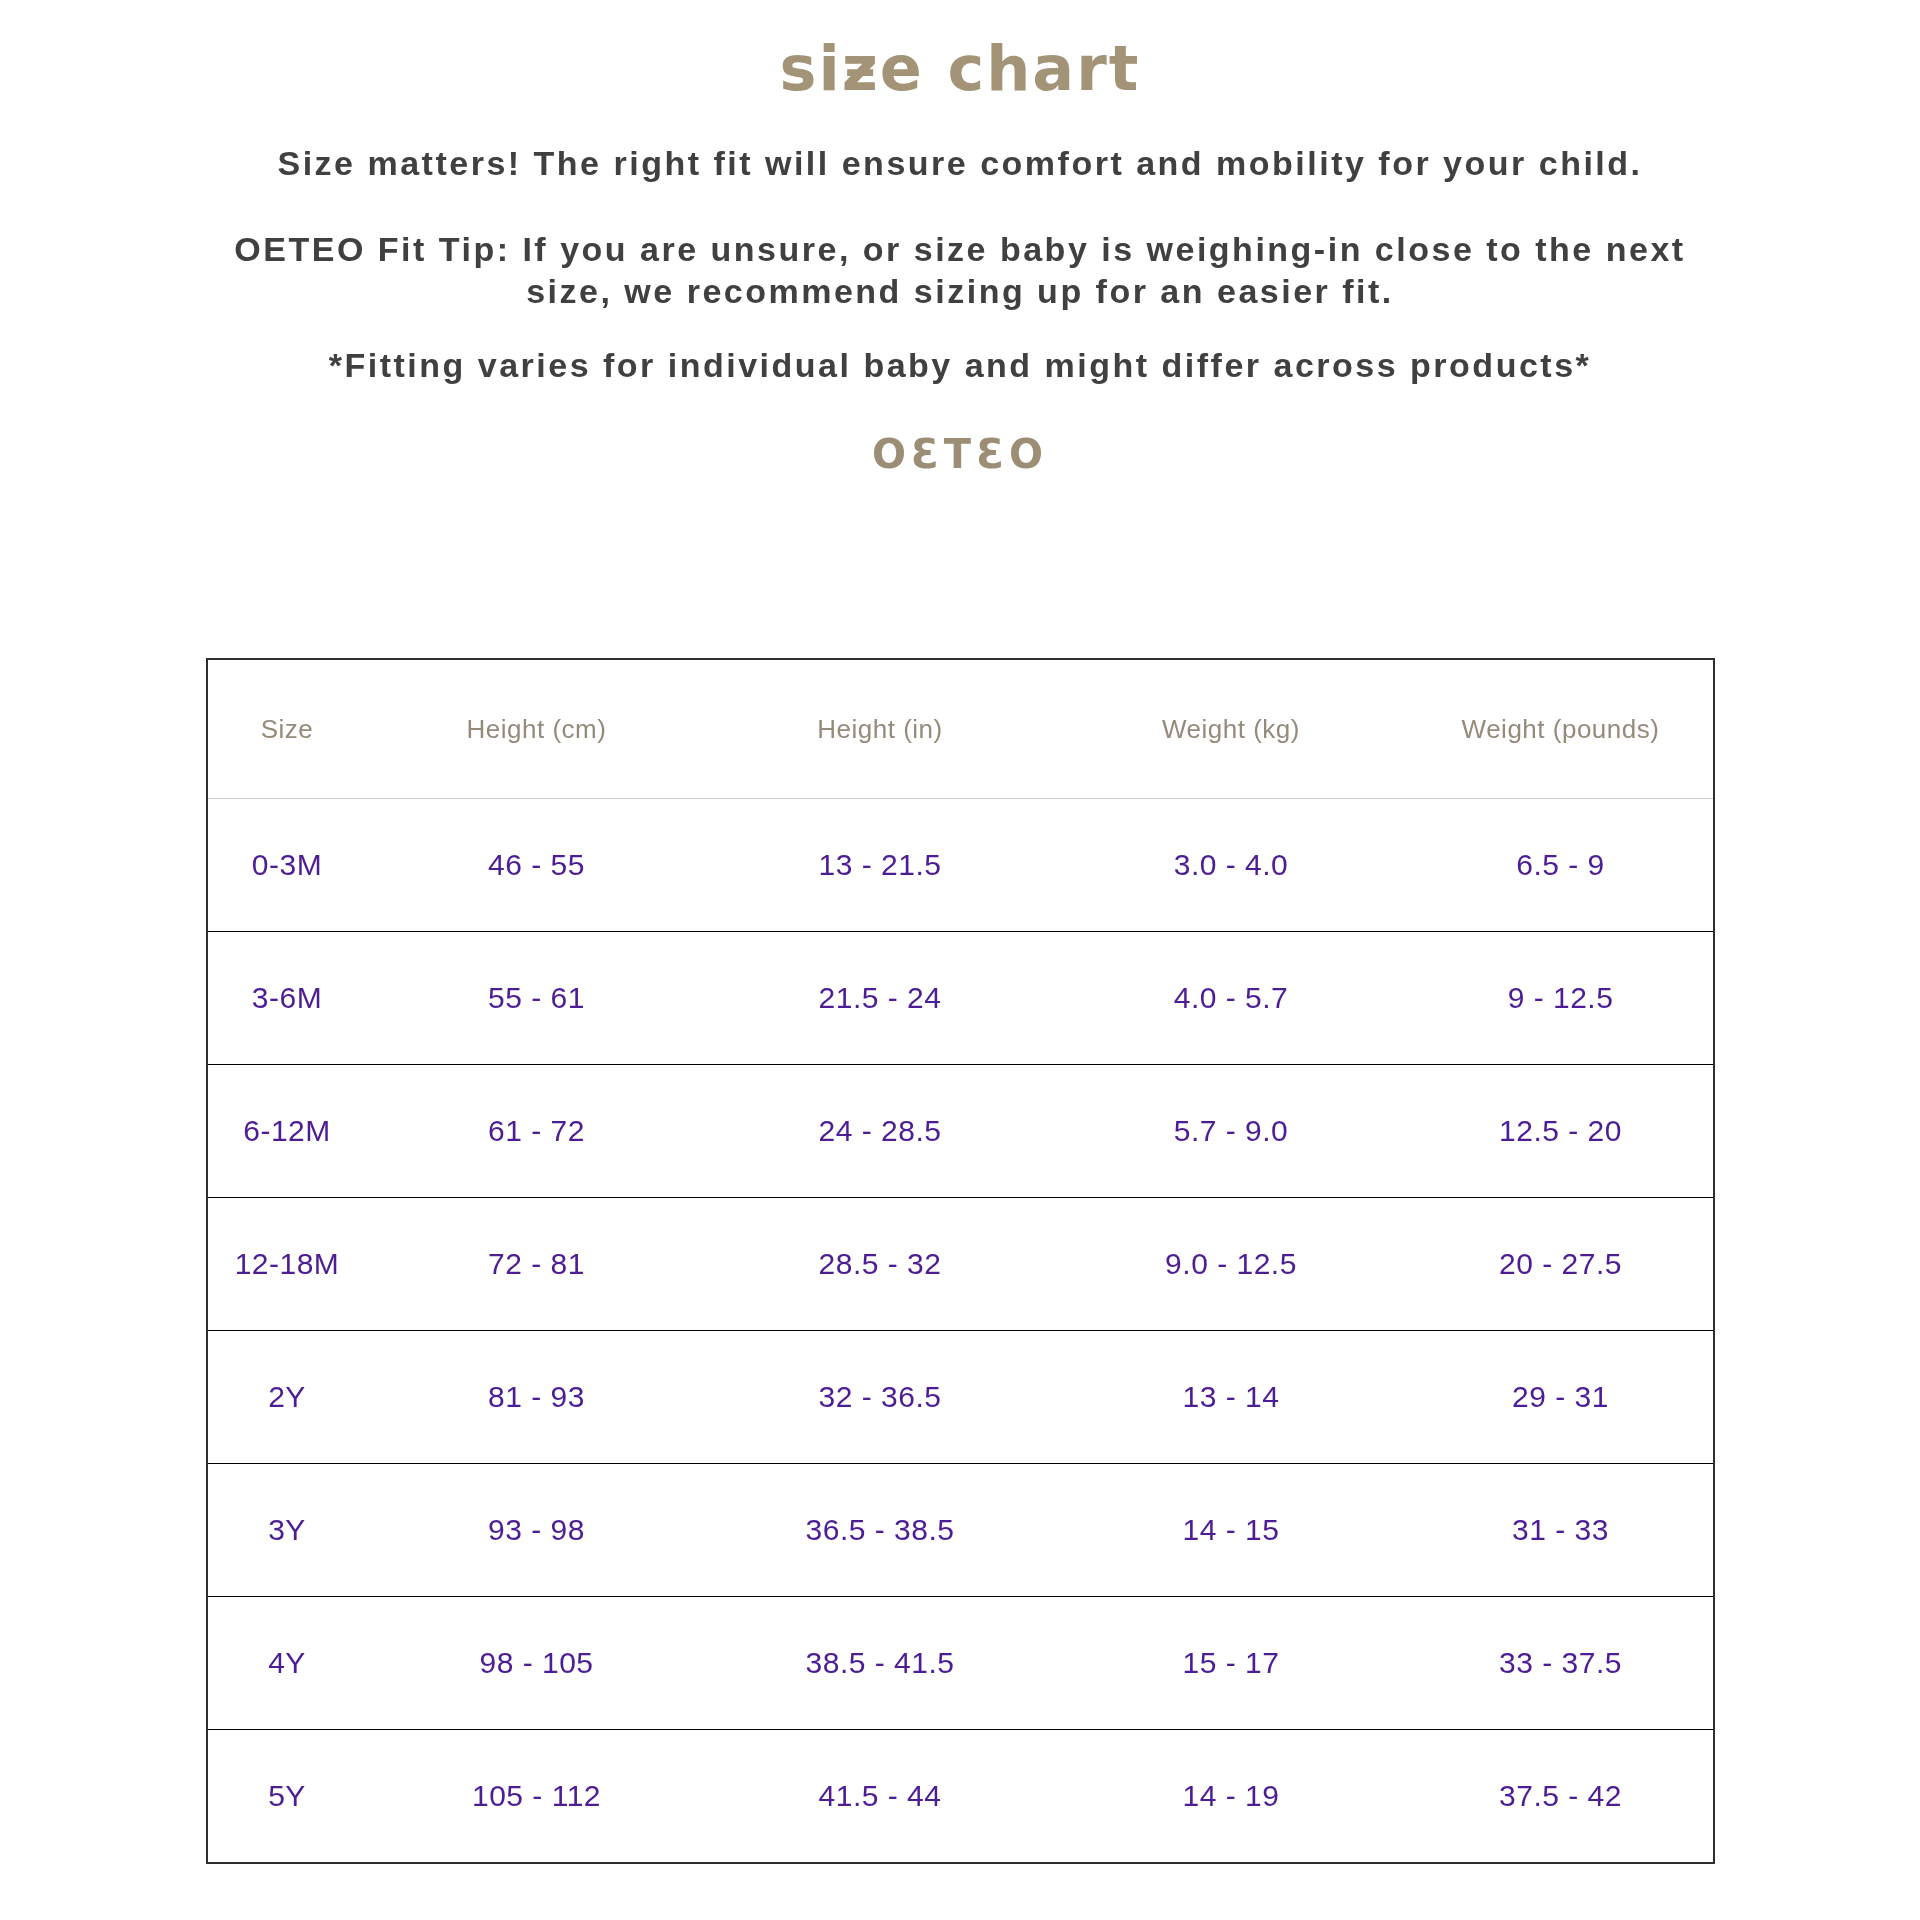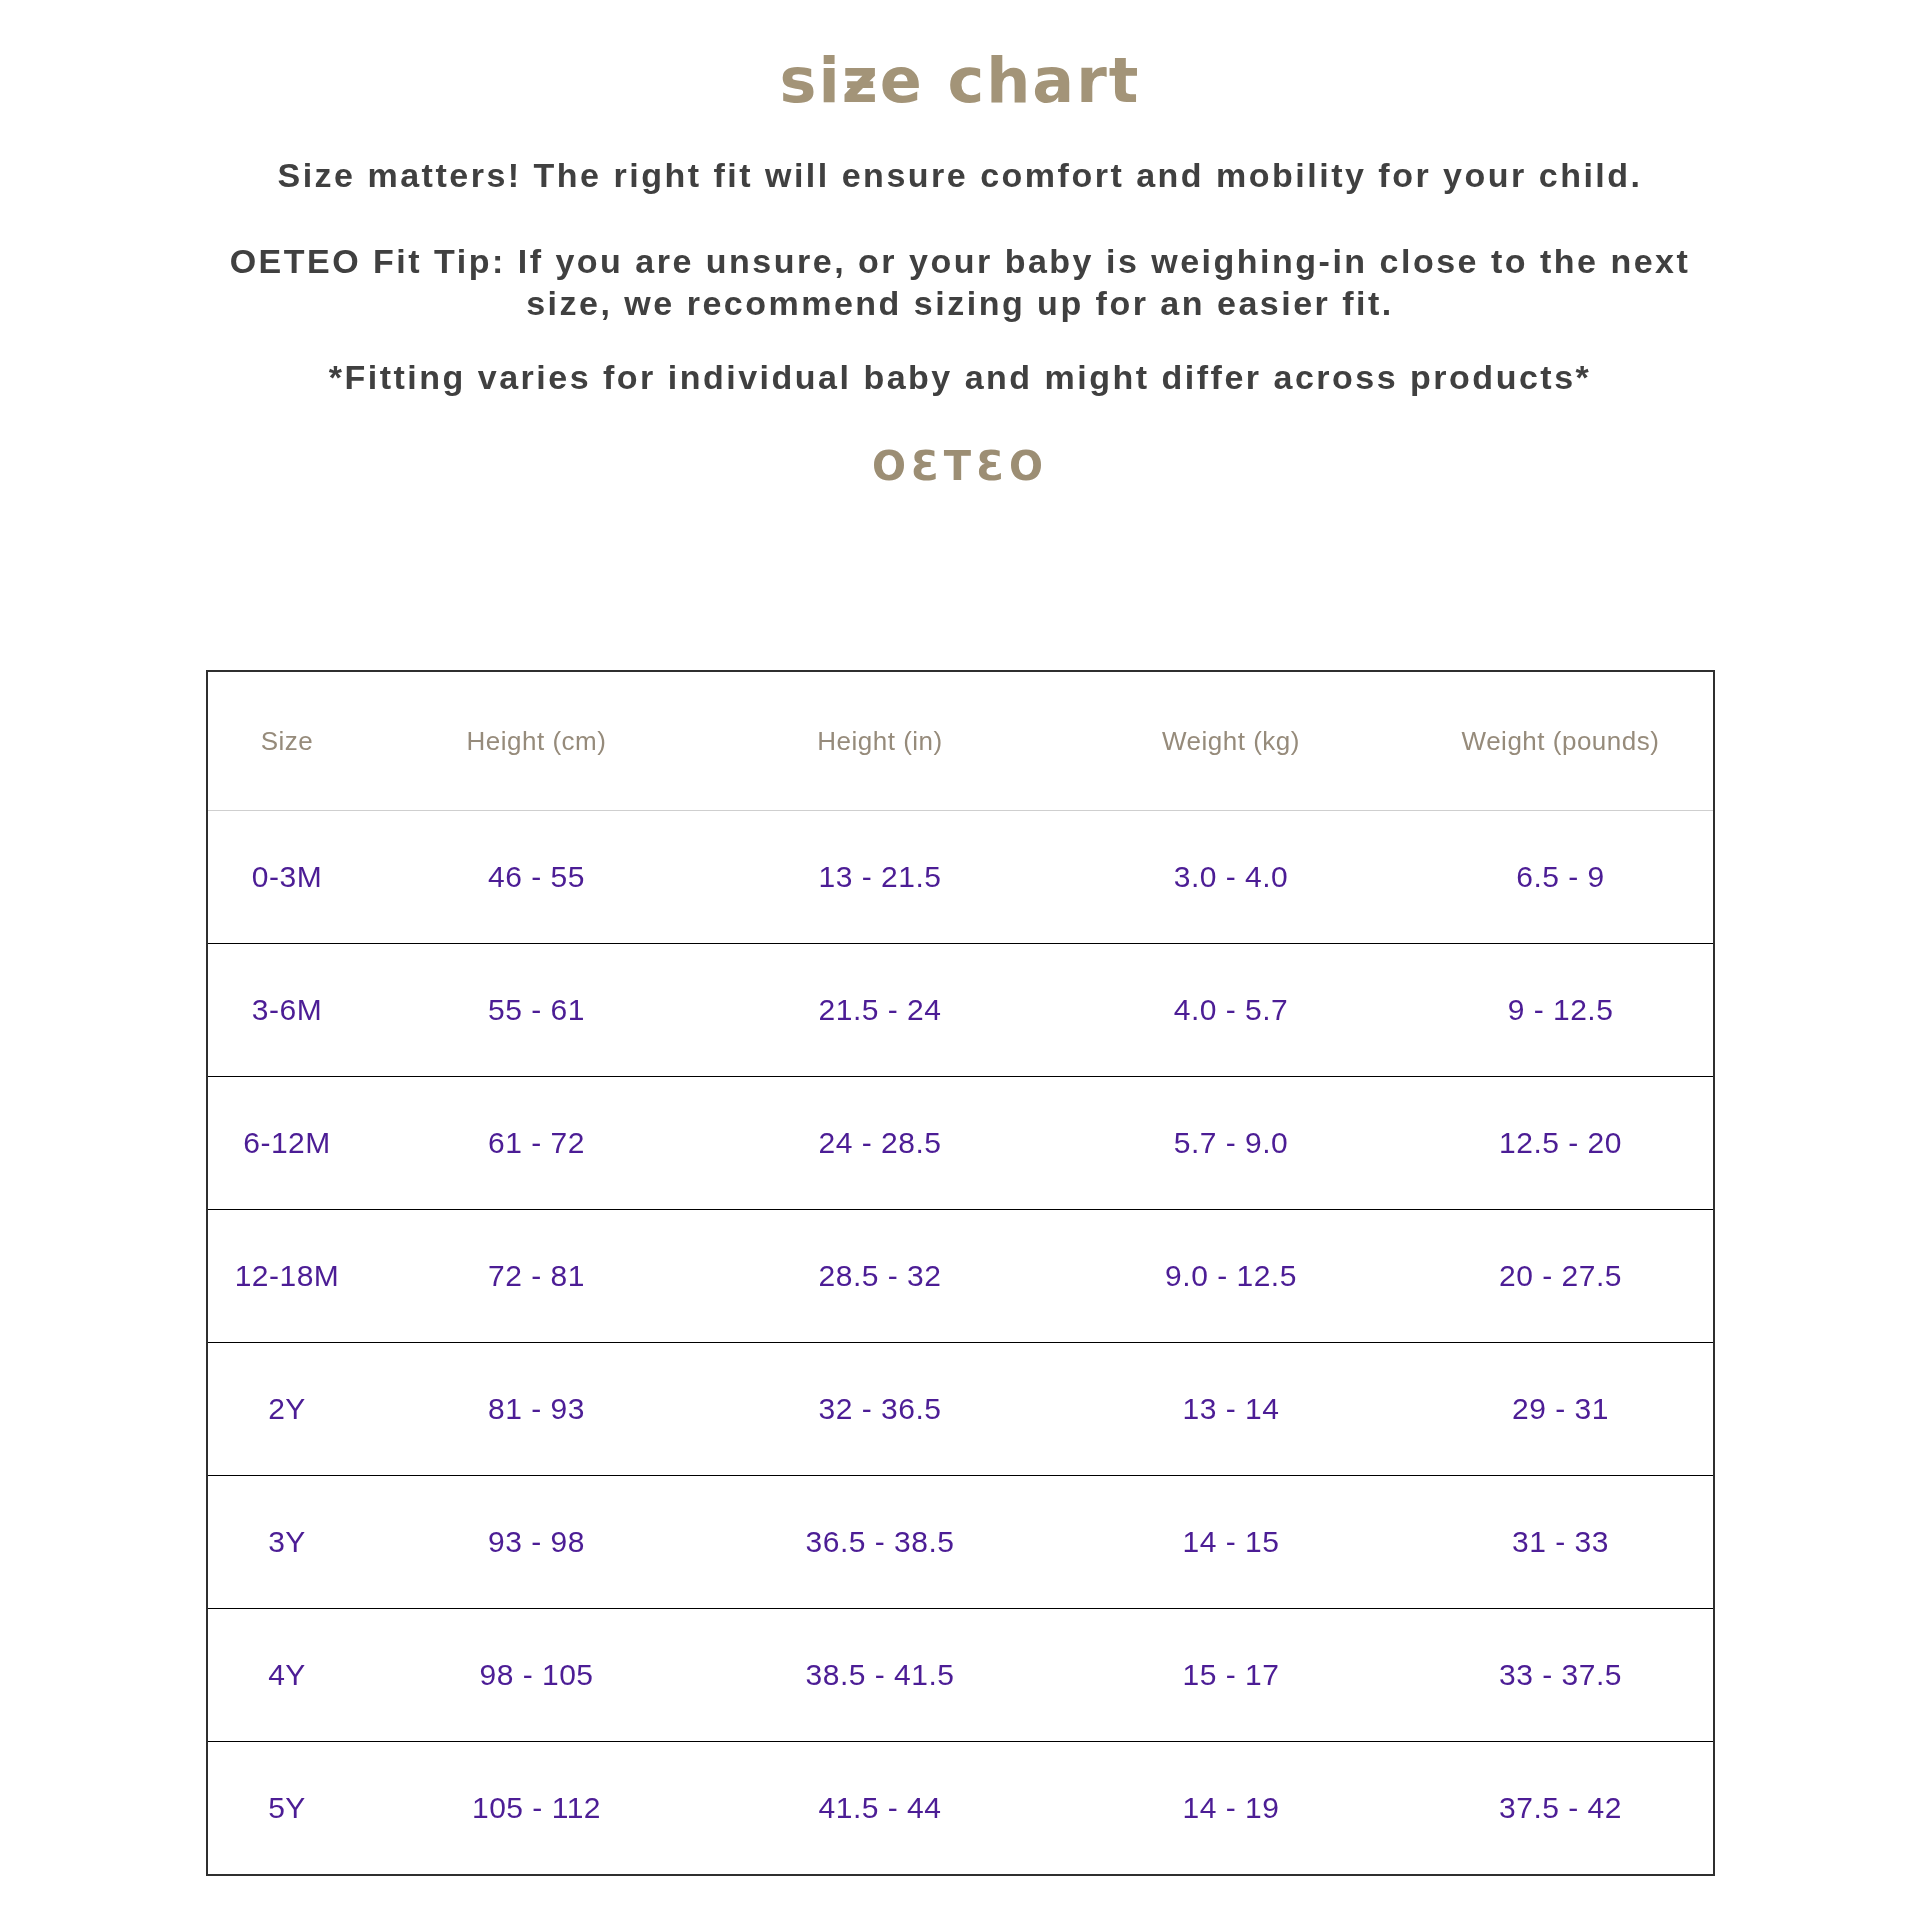--- a/index.html
+++ b/index.html
@@ -5,21 +5,21 @@
   html, body {
     margin: 0;
     padding: 0;
     background: #ffffff;
     width: 1920px;
     height: 1920px;
     overflow: hidden;
   }
   .page {
     width: 1920px;
-    padding-top: 44px;
+    padding-top: 32px;
     text-align: center;
     font-family: "Liberation Sans", sans-serif;
   }
   .title {
     font-family: "DejaVu Sans", sans-serif;
     font-size: 62px;
     font-weight: bold;
     letter-spacing: 2px;
     color: #a39478;
     line-height: 74px;
@@ -79,21 +79,21 @@
 </style>
 </head>
 <body>
 
 <div class="page">
 
   <h1 class="title">siƶe chart</h1>
 
   <p class="lead">Size matters! The right fit will ensure comfort and mobility for your child.</p>
 
-  <p class="lead tip"><span>OETEO Fit Tip: If you are unsure, or your baby is weighing-in close to the next</span><br><span>size, we recommend sizing up for an easier fit.</span></p>
+  <p class="lead tip"><span>OETEO Fit Tip: If you are unsure, or size baby is weighing-in close to the next</span><br><span>size, we recommend sizing up for an easier fit.</span></p>
 
   <p class="lead note">*Fitting varies for individual baby and might differ across products*</p>
 
   <div class="logo">OƐTƐO</div>
 
   <table class="size-table">
     <colgroup>
       <col style="width:160px">
       <col style="width:340px">
       <col style="width:347px">

